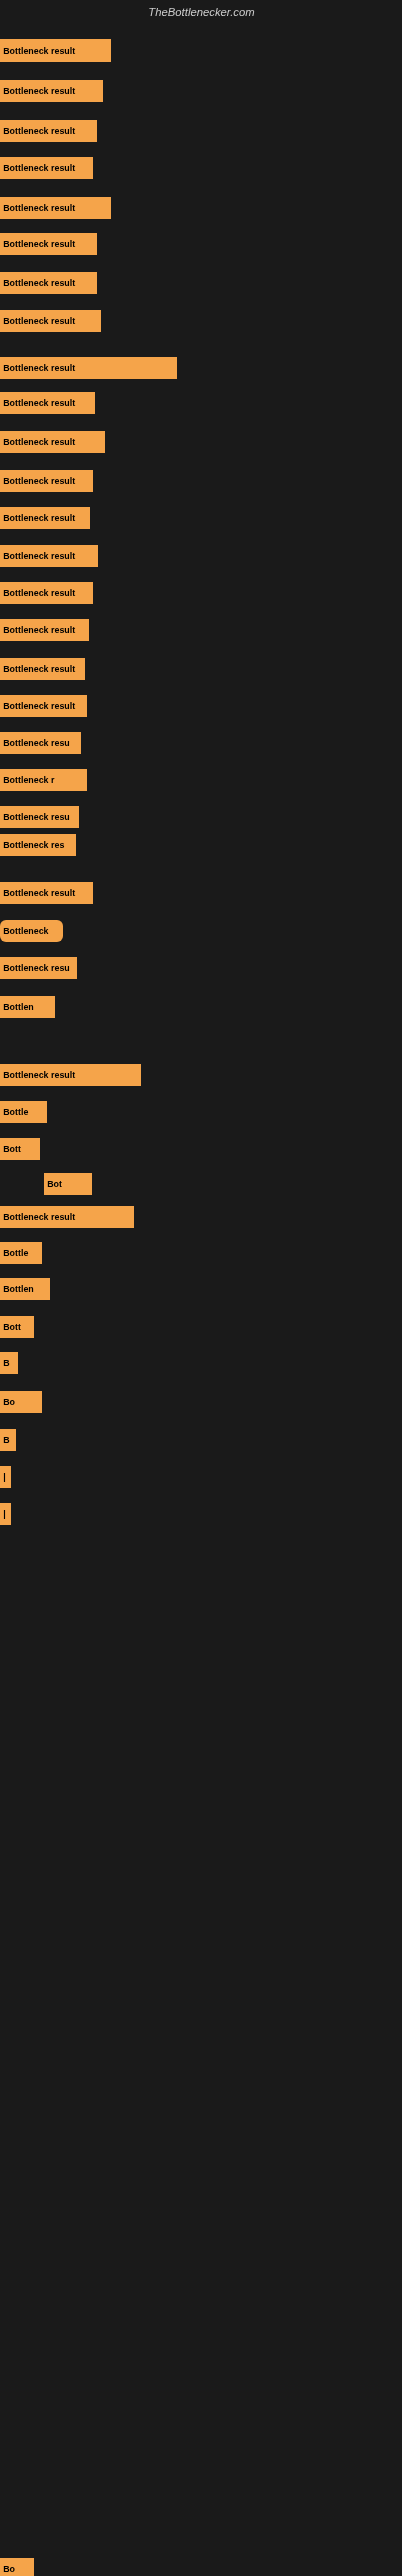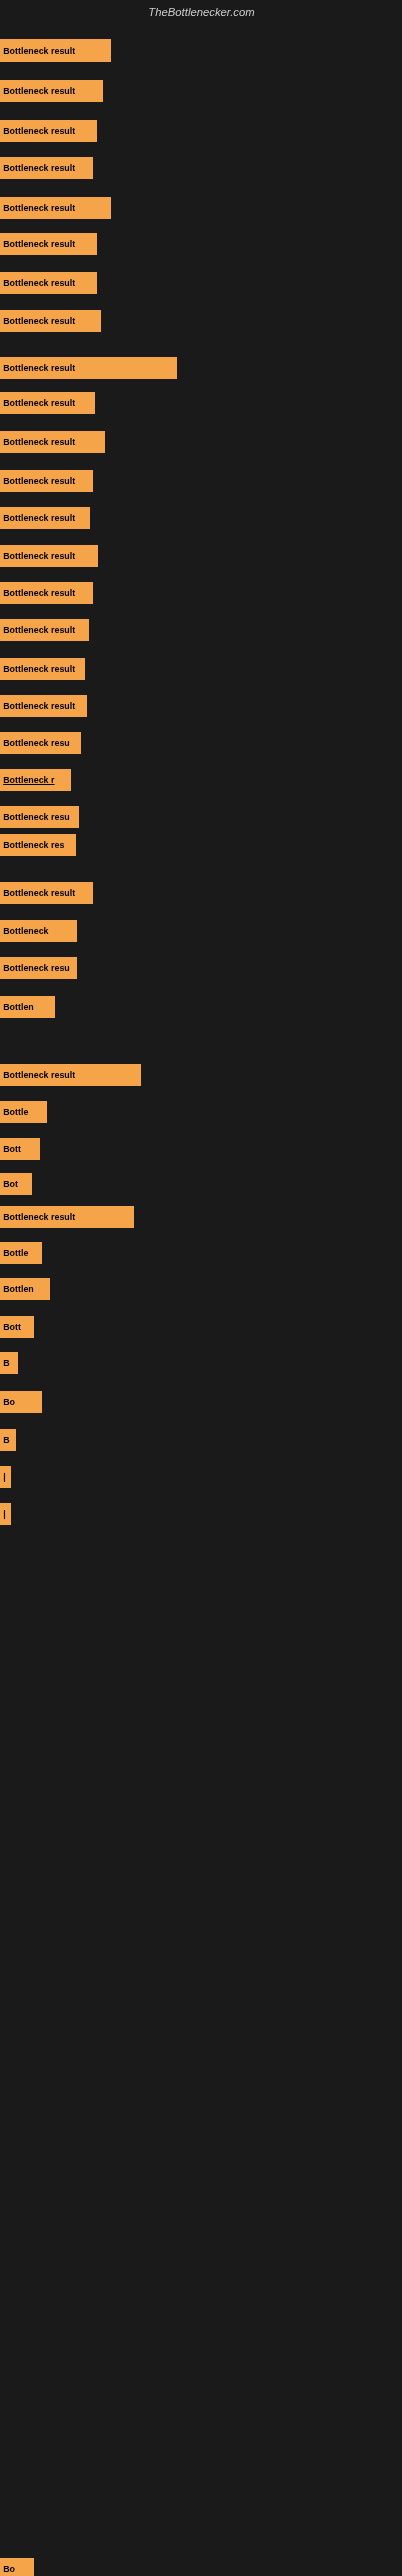--- a/index.html
+++ b/index.html
@@ -137,41 +137,41 @@
       <div class="bar" style="width: 87px;">
         <span class="bar-label">Bottleneck result</span>
       </div>
     </div>
     <div class="bar-container" style="top: 710px; left: 0px;">
       <div class="bar" style="width: 81px;">
         <span class="bar-label">Bottleneck resu</span>
       </div>
     </div>
     <div class="bar-container" style="top: 747px; left: 0px;">
-      <div class="bar" style="width: 71px; text-decoration: underline;">
+      <div class="bar" style="width: 87px;">
         <span class="bar-label">Bottleneck r</span>
       </div>
     </div>
     <div class="bar-container" style="top: 784px; left: 0px;">
       <div class="bar" style="width: 79px;">
         <span class="bar-label">Bottleneck resu</span>
       </div>
     </div>
     <div class="bar-container" style="top: 812px; left: 0px;">
       <div class="bar" style="width: 76px;">
         <span class="bar-label">Bottleneck res</span>
       </div>
     </div>
     <div class="bar-container" style="top: 860px; left: 0px;">
       <div class="bar" style="width: 93px;">
         <span class="bar-label">Bottleneck result</span>
       </div>
     </div>
     <div class="bar-container" style="top: 898px; left: 0px;">
-      <div class="bar" style="width: 77px;">
+      <div class="bar" style="width: 63px; border-radius: 6px;">
         <span class="bar-label">Bottleneck</span>
       </div>
     </div>
     <div class="bar-container" style="top: 935px; left: 0px;">
       <div class="bar" style="width: 77px;">
         <span class="bar-label">Bottleneck resu</span>
       </div>
     </div>
     <div class="bar-container" style="top: 974px; left: 0px;">
       <div class="bar" style="width: 55px;">
@@ -187,21 +187,21 @@
       <div class="bar" style="width: 47px;">
         <span class="bar-label">Bottle</span>
       </div>
     </div>
     <div class="bar-container" style="top: 1116px; left: 0px;">
       <div class="bar" style="width: 40px;">
         <span class="bar-label">Bott</span>
       </div>
     </div>
     <div class="bar-container" style="top: 1151px; left: 0px;">
-      <div class="bar" style="width: 32px;">
+      <div class="bar" style="width: 48px; margin-left: 44px;">
         <span class="bar-label">Bot</span>
       </div>
     </div>
     <div class="bar-container" style="top: 1184px; left: 0px;">
       <div class="bar" style="width: 134px;">
         <span class="bar-label">Bottleneck result</span>
       </div>
     </div>
     <div class="bar-container" style="top: 1220px; left: 0px;">
       <div class="bar" style="width: 42px;">

